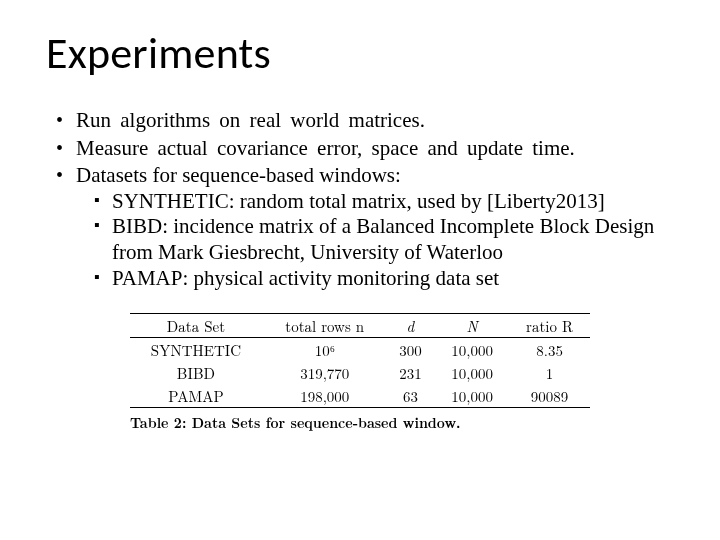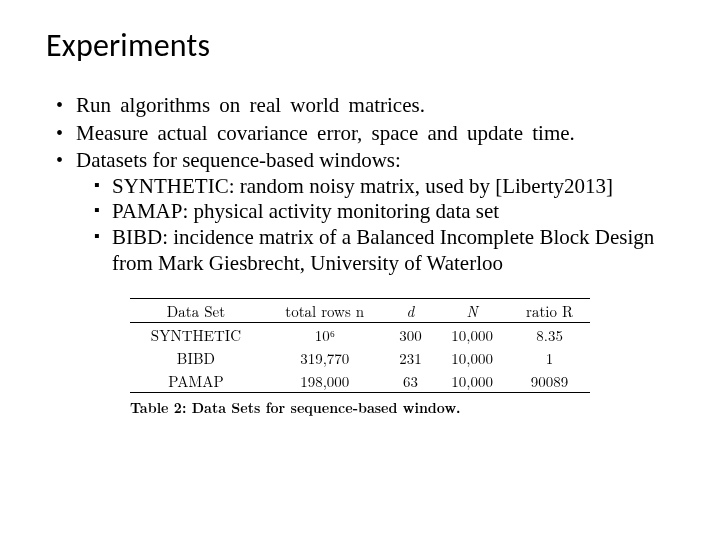--- a/index.html
+++ b/index.html
@@ -12,21 +12,21 @@
     color: #000;
   }
   .slide {
     width: 720px;
     height: 540px;
     box-sizing: border-box;
     padding: 26px 46px 20px 46px;
     position: relative;
   }
   .title {
-    font-size: 32px;
+    font-size: 44px;
     font-weight: 400;
     margin: 0 0 28px 0;
     letter-spacing: 0.2px;
   }
   ul.top {
     list-style: none;
     padding: 0 0 0 10px;
     margin: 0;
     font-size: 21px;
     line-height: 1.22;
@@ -100,23 +100,23 @@
 <div class="slide">
 
   <h1 class="title">Experiments</h1>
 
   <ul class="top">
     <li>Run  algorithms  on  real  world  matrices.</li>
     <li>Measure  actual  covariance  error,  space  and  update time.</li>
     <li class="tight">
       <span>Datasets for sequence-based windows:</span>
       <ul class="sub">
-        <li>SYNTHETIC: random noisy matrix, used by [Liberty2013]</li>
+        <li>SYNTHETIC: random total matrix, used by [Liberty2013]</li>
+        <li>BIBD: incidence matrix of a Balanced Incomplete Block Design from Mark Giesbrecht, University of Waterloo</li>
         <li>PAMAP: physical activity monitoring data set</li>
-        <li>BIBD: incidence matrix of a Balanced Incomplete Block Design from Mark Giesbrecht, University of Waterloo</li>
       </ul>
     </li>
   </ul>
 
   <div class="tablewrap">
     <table>
       <tbody>
           <tr class="hr-top hr-bot">
         <th class="l">Data Set</th>
         <th><span style="font-style:normal">total rows n</span></th>

